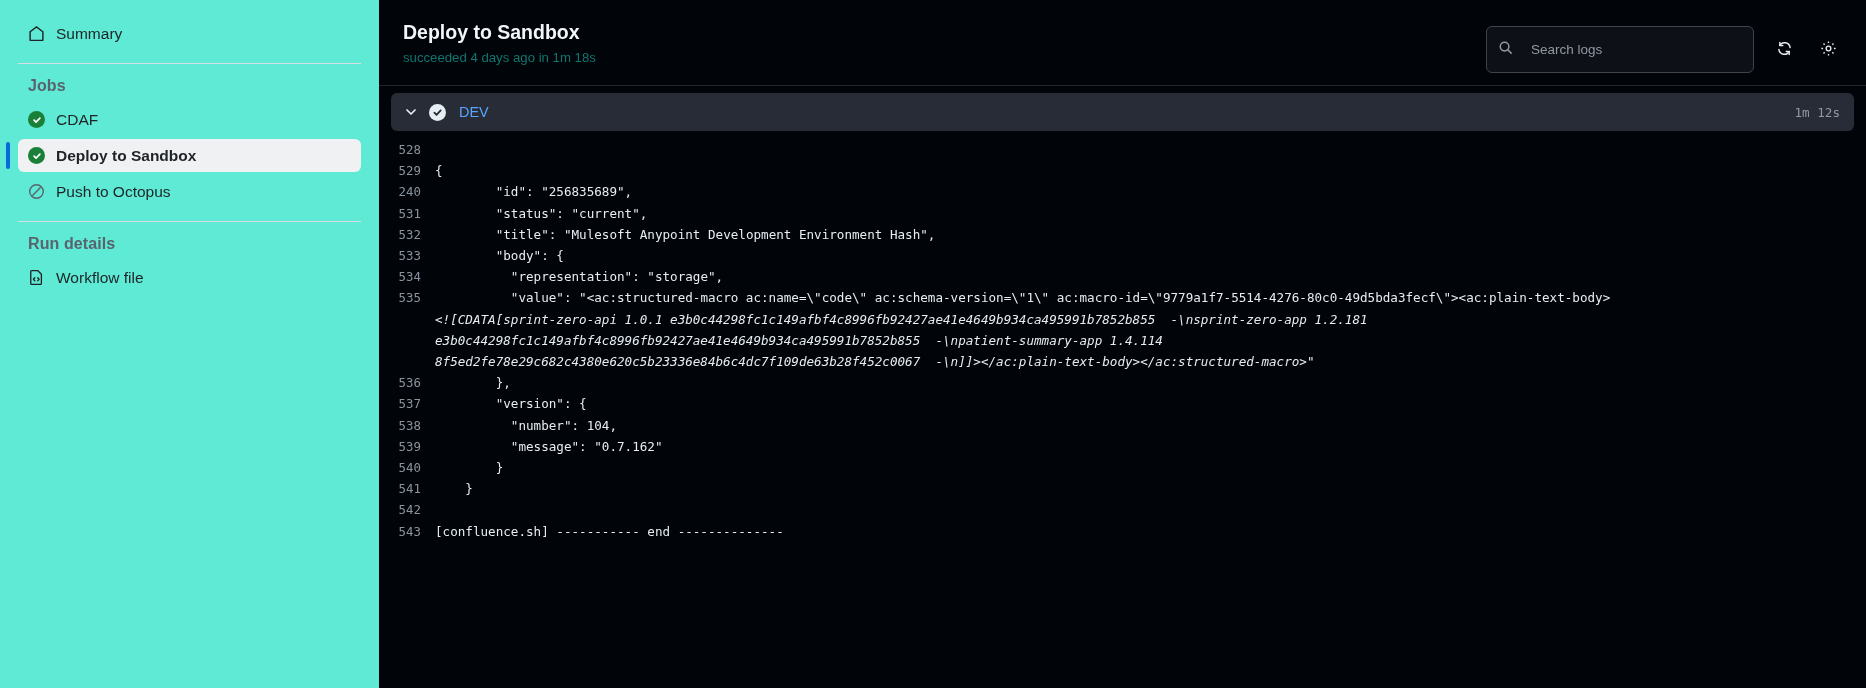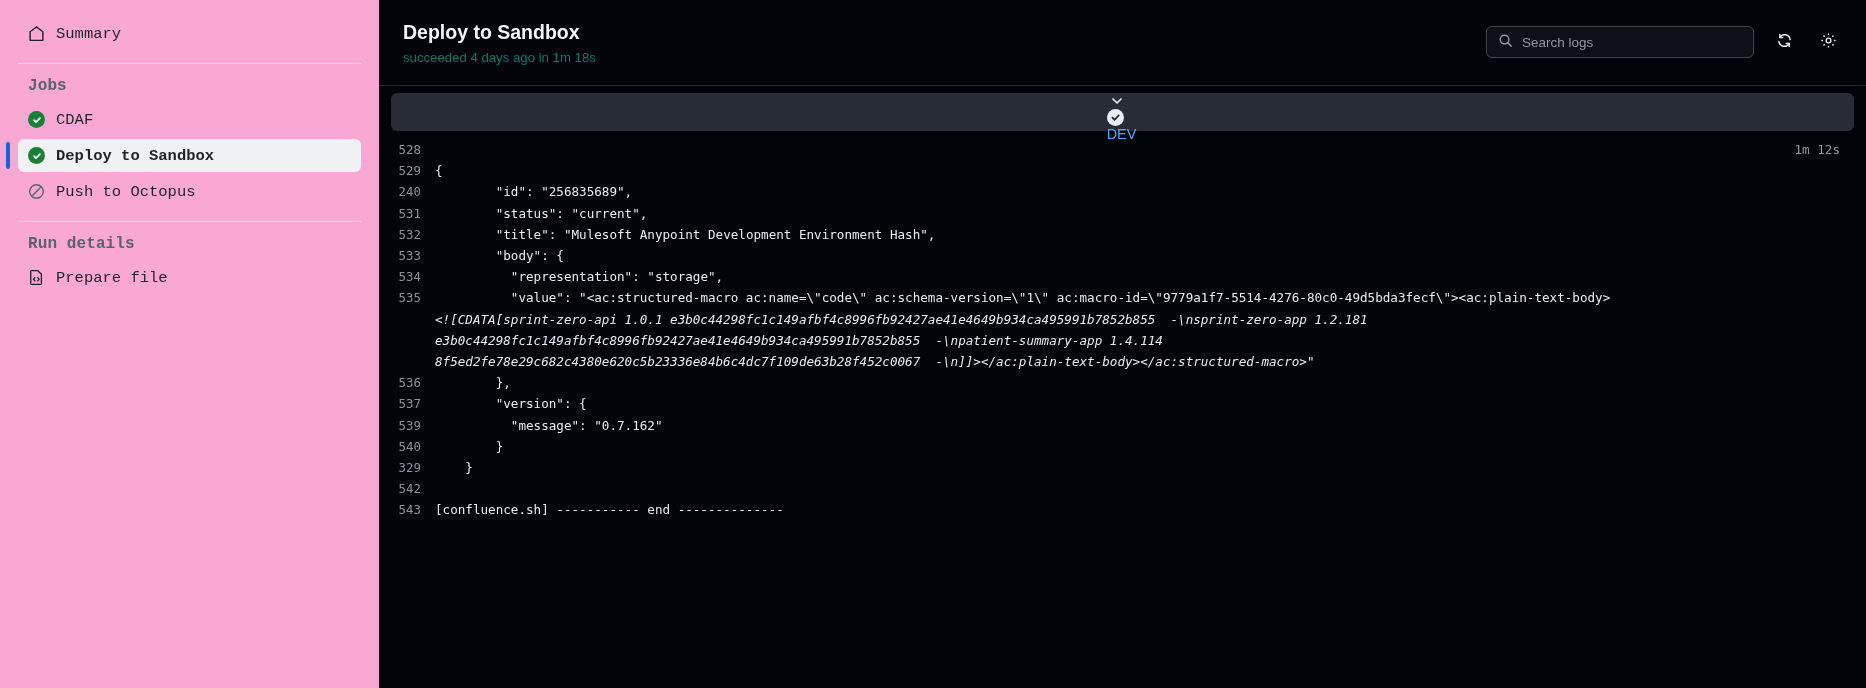--- a/index.html
+++ b/index.html
@@ -7,24 +7,23 @@
     width: 1866px; height: 688px;
     overflow: hidden;
     background: #ffffff;
     font-family: "Liberation Sans", sans-serif;
   }
   .app { display: flex; width: 1866px; height: 688px; }
 
   
   .sidebar {
     width: 379px; height: 688px; flex: 0 0 379px;
-    background: #f9a8d4;
+    background: #5eead4;
     padding: 14px 18px 0 18px;
     overflow: hidden;
-    font-family: Liberation Mono, monospace;
   }
   .side-row {
     display: flex; align-items: center; gap: 11px;
     height: 33px; padding: 0 10px; margin: 3px 0;
     border-radius: 6px; position: relative;
     color: #1f2328; font-size: 15.5px; cursor: pointer;
   }
   .side-row .s-ico { width: 17px; height: 17px; flex: 0 0 17px; display: flex; align-items: center; justify-content: center; }
   .side-row.selected { background: #f0f1f2; font-weight: 700; }
   .side-row.selected::before {
@@ -51,40 +50,40 @@
   .topbar {
     height: 86px; padding: 16px 24px 0 24px;
     display: flex; align-items: flex-start; justify-content: space-between;
     border-bottom: 1px solid #21262d;
   }
   .t-left { padding-top: 4px; }
   .t-title { color: #f0f6fc; font-size: 19.5px; font-weight: 700; line-height: 1.25; }
   .t-sub { color: #0f766e; font-size: 13.2px; margin-top: 6px; }
   .t-right { display: flex; align-items: center; gap: 16px; padding-top: 10px; }
   .searchbox {
-    width: 268px; height: 32px;
+    width: 268px; height: 47px;
     background: #0d1117; border: 1px solid #3d444d; border-radius: 6px;
-    display: flex; align-items: center; gap: 9px; padding: 0 11px;
+    display: flex; align-items: center; gap: 18px; padding: 0 11px;
   }
   .searchbox input {
     flex: 1; background: transparent; border: 0; outline: none;
     color: #f0f6fc; font-size: 13.5px; font-family: "Liberation Sans", sans-serif;
   }
   .searchbox input::placeholder { color: #9198a1; }
   .icon-btn {
     width: 28px; height: 28px; display: flex; align-items: center; justify-content: center;
     cursor: pointer; border-radius: 6px; background: transparent; border: 0;
   }
 
   
   .logpane { position: absolute; top: 87px; left: 0; right: 0; bottom: 0; overflow: hidden; }
   .job-head {
     margin: 6px 12px 0 12px; height: 38px;
     background: #272c36; border-radius: 6px;
-    display: flex; align-items: center; padding: 0 14px 0 12px; cursor: pointer; flex-direction: column;
+    display: flex; align-items: center; padding: 0 14px 0 12px; cursor: pointer;
   }
   .chev { width: 16px; height: 16px; margin-right: 10px; flex: 0 0 16px; }
   .check-white {
     width: 17px; height: 17px; border-radius: 50%; background: #e6edf3;
     display: flex; align-items: center; justify-content: center; margin-right: 13px; flex: 0 0 17px;
   }
   .job-name { color: #58a6ff; font-size: 14.4px; }
   .job-dur {
     margin-left: auto; color: #9198a1; font-size: 12.6px;
     font-family: "DejaVu Sans Mono", monospace;
@@ -161,21 +160,21 @@
     <div class="side-head">Run details</div>
 
 
     <div class="side-row">
       <span class="s-ico">
         <svg width="17" height="17" viewBox="0 0 16 16" fill="none" stroke="#1f2328" stroke-width="1.25" stroke-linecap="round" stroke-linejoin="round">
           <path d="M9.3 1.6H3.4a.8.8 0 0 0-.8.8v11.2a.8.8 0 0 0 .8.8h8.4a.8.8 0 0 0 .8-.8V4.9L9.3 1.6Z"></path>
           <path d="M6.4 8.2 5.1 9.6l1.3 1.4M9.2 8.2l1.3 1.4-1.3 1.4"></path>
         </svg>
       </span>
-      <span>Prepare file</span>
+      <span>Workflow file</span>
     </div>
   </aside>
 
   <section class="main">
 
     <div class="topbar">
       <div class="t-left">
         <div class="t-title">Deploy to Sandbox</div>
         <div class="t-sub">succeeded 4 days ago in 1m 18s</div>
       </div>
@@ -274,29 +273,33 @@
           </div>
           <div class="logline">
             <span class="ln">536</span>
             <span class="lt">        },</span>
           </div>
           <div class="logline">
             <span class="ln">537</span>
             <span class="lt">        "version": {</span>
           </div>
           <div class="logline">
+            <span class="ln">538</span>
+            <span class="lt">          "number": 104,</span>
+          </div>
+          <div class="logline">
             <span class="ln">539</span>
             <span class="lt">          "message": "0.7.162"</span>
           </div>
           <div class="logline">
             <span class="ln">540</span>
             <span class="lt">        }</span>
           </div>
           <div class="logline">
-            <span class="ln">329</span>
+            <span class="ln">541</span>
             <span class="lt">    }</span>
           </div>
           <div class="logline">
             <span class="ln">542</span>
             <span class="lt"></span>
           </div>
           <div class="logline">
             <span class="ln">543</span>
             <span class="lt">[confluence.sh] ----------- end --------------</span>
           </div>

